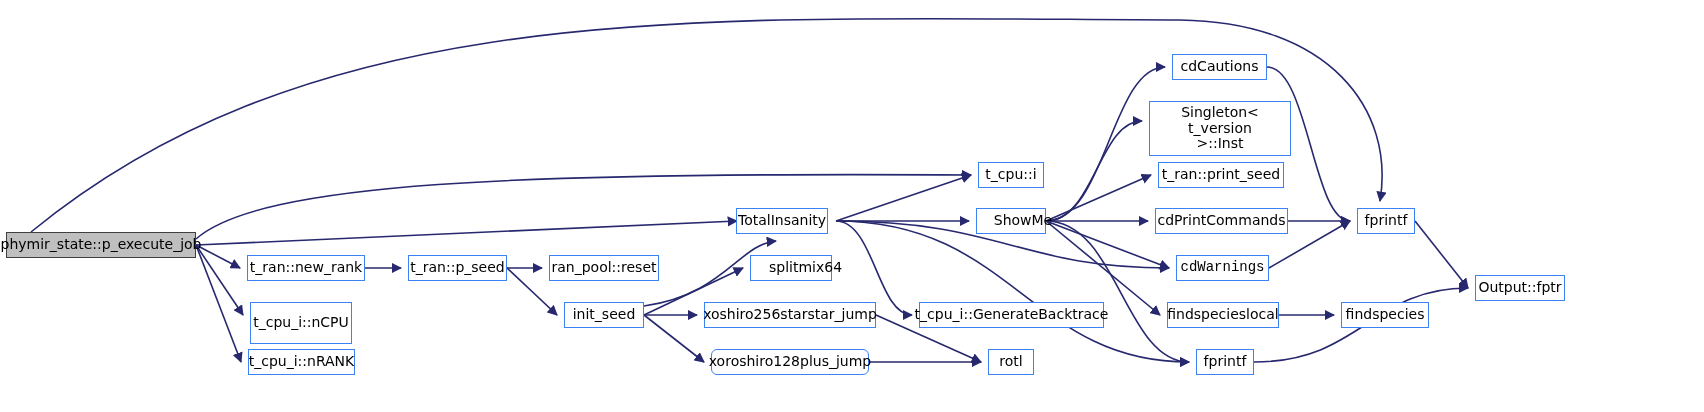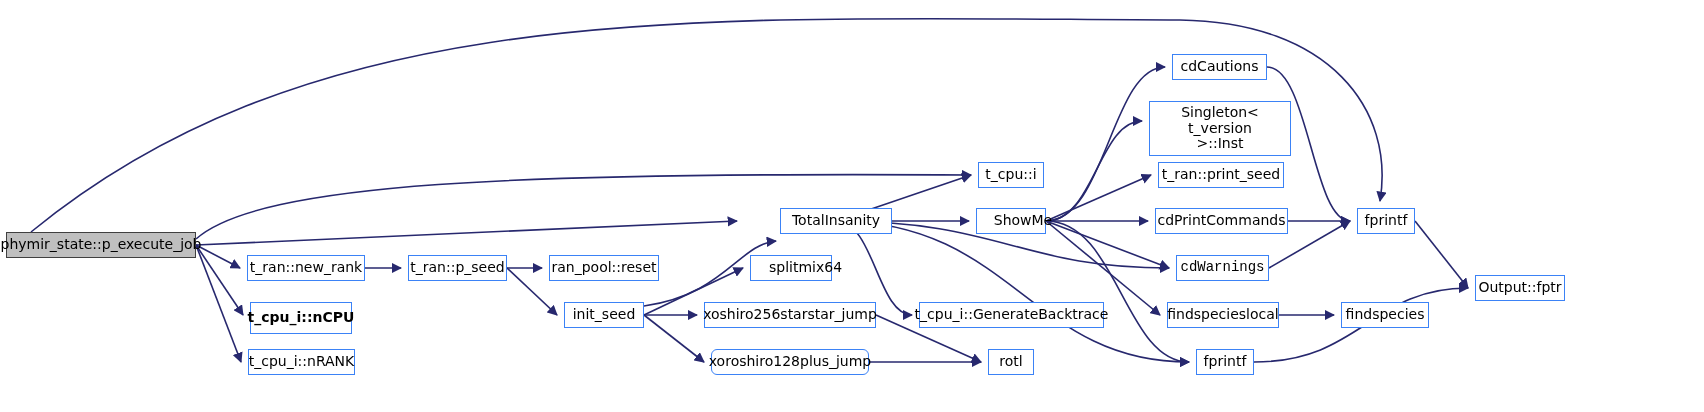--- a/index.html
+++ b/index.html
@@ -55,29 +55,29 @@
         <path d="M 1288 221 L 1350 221" marker-end="url(#arrow)"></path>
         <path d="M 1269 268 L 1350 221" marker-end="url(#arrow)"></path>
         <path d="M 1279 315 L 1334 315" marker-end="url(#arrow)"></path>
         <path d="M 1415 221 L 1468 288" marker-end="url(#arrow)"></path>
         <path d="M 1254 362 C 1361 362, 1371.7 288, 1468 288" marker-end="url(#arrow)"></path>
       </g>
   </svg>
   <div id="node-layer">
       <div class="node root" style="left: 6px; top: 232px; width: 190px; height: 26px;">phymir_state::p_execute_job</div>
       <div class="node" style="left: 247px; top: 255px; width: 118px; height: 26px;">t_ran::new_rank</div>
-      <div class="node" style="left: 250px; top: 302px; width: 102px; height: 32px; font-weight: bold;">t_cpu_i::nCPU</div>
+      <div class="node" style="left: 250px; top: 302px; width: 102px; height: 42px;">t_cpu_i::nCPU</div>
       <div class="node" style="left: 248px; top: 349px; width: 107px; height: 26px;">t_cpu_i::nRANK</div>
       <div class="node" style="left: 408px; top: 255px; width: 99px; height: 26px;">t_ran::p_seed</div>
       <div class="node" style="left: 549px; top: 255px; width: 110px; height: 26px;">ran_pool::reset</div>
       <div class="node" style="left: 564px; top: 302px; width: 80px; height: 26px;">init_seed</div>
       <div class="node" style="left: 750px; top: 255px; width: 82px; height: 26px; padding-left: 34px;">splitmix64</div>
       <div class="node" style="left: 704px; top: 302px; width: 172px; height: 26px;">xoshiro256starstar_jump</div>
       <div class="node" style="left: 711px; top: 349px; width: 158px; height: 26px; border-radius: 6px;">xoroshiro128plus_jump</div>
-      <div class="node" style="left: 780px; top: 208px; width: 112px; height: 26px;">TotalInsanity</div>
+      <div class="node" style="left: 736px; top: 208px; width: 92px; height: 26px;">TotalInsanity</div>
       <div class="node" style="left: 978px; top: 162px; width: 66px; height: 26px;">t_cpu::i</div>
       <div class="node" style="left: 976px; top: 208px; width: 70px; height: 26px; padding-left: 29px;">ShowMe</div>
       <div class="node" style="left: 919px; top: 302px; width: 185px; height: 26px;">t_cpu_i::GenerateBacktrace</div>
       <div class="node" style="left: 988px; top: 349px; width: 46px; height: 26px;">rotl</div>
       <div class="node" style="left: 1172px; top: 54px; width: 95px; height: 26px;">cdCautions</div>
       <div class="node" style="left: 1149px; top: 101px; width: 142px; height: 55px;">Singleton&lt; t_version
 &gt;::Inst</div>
       <div class="node" style="left: 1158px; top: 162px; width: 126px; height: 26px;">t_ran::print_seed</div>
       <div class="node" style="left: 1155px; top: 208px; width: 133px; height: 26px;">cdPrintCommands</div>
       <div class="node" style="left: 1176px; top: 255px; width: 93px; height: 26px; font-family: Liberation Mono, monospace;">cdWarnings</div>

